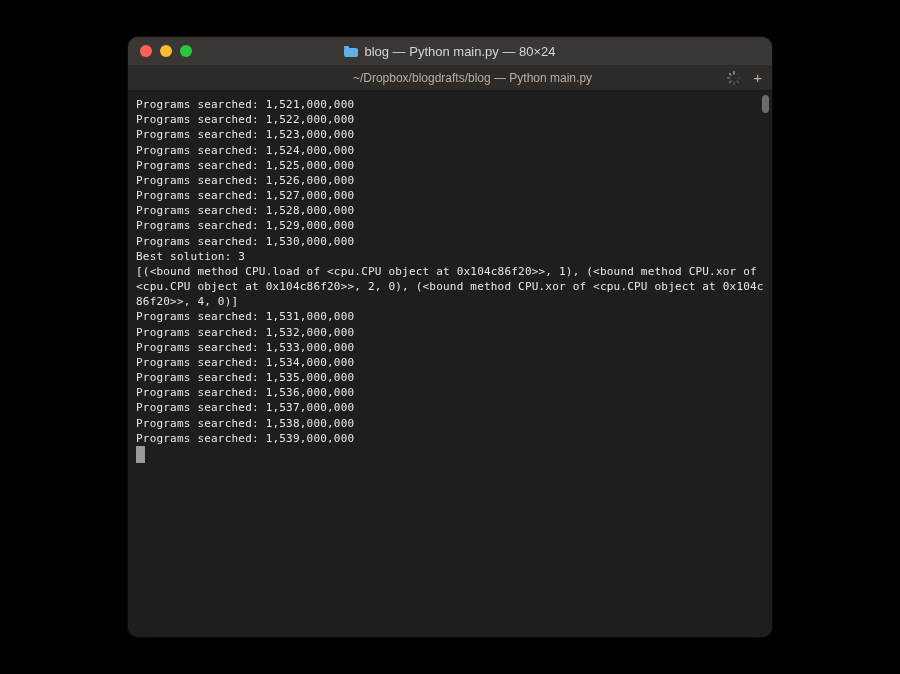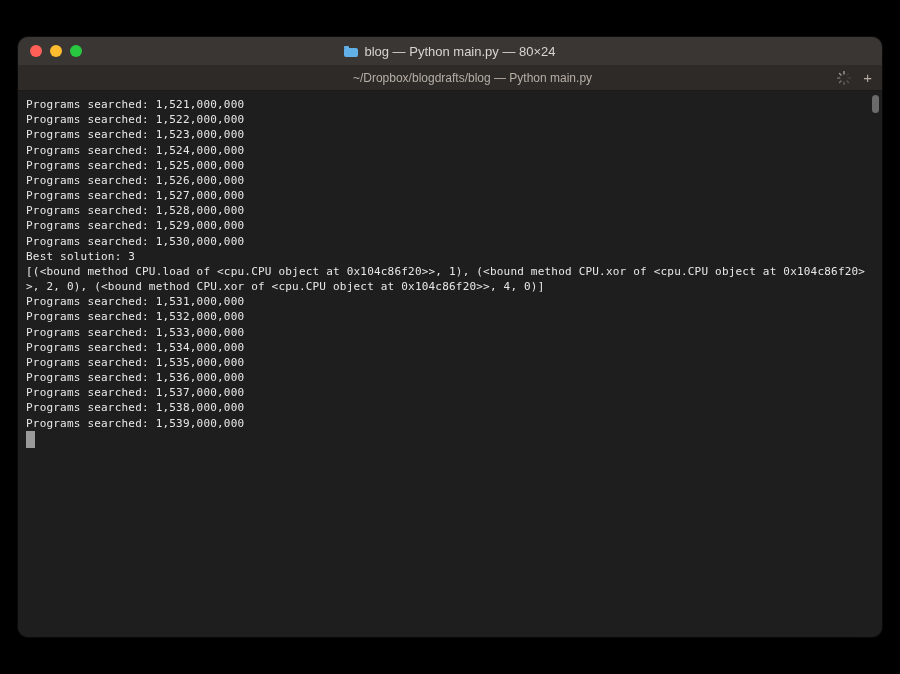--- a/index.html
+++ b/index.html
@@ -6,21 +6,21 @@
     body {
       background: #000;
       width: 900px;
       height: 674px;
       display: flex;
       align-items: center;
       justify-content: center;
       font-family: -apple-system, BlinkMacSystemFont, "Segoe UI", sans-serif;
     }
     .window {
-      width: 864px;
+      width: 644px;
       height: 600px;
       background: #1e1e1e;
       border-radius: 10px;
       overflow: hidden;
       box-shadow: 0 20px 60px rgba(0,0,0,0.8), 0 0 0 1px rgba(255,255,255,0.06);
       display: flex;
       flex-direction: column;
     }
     .titlebar {
       height: 28px;

